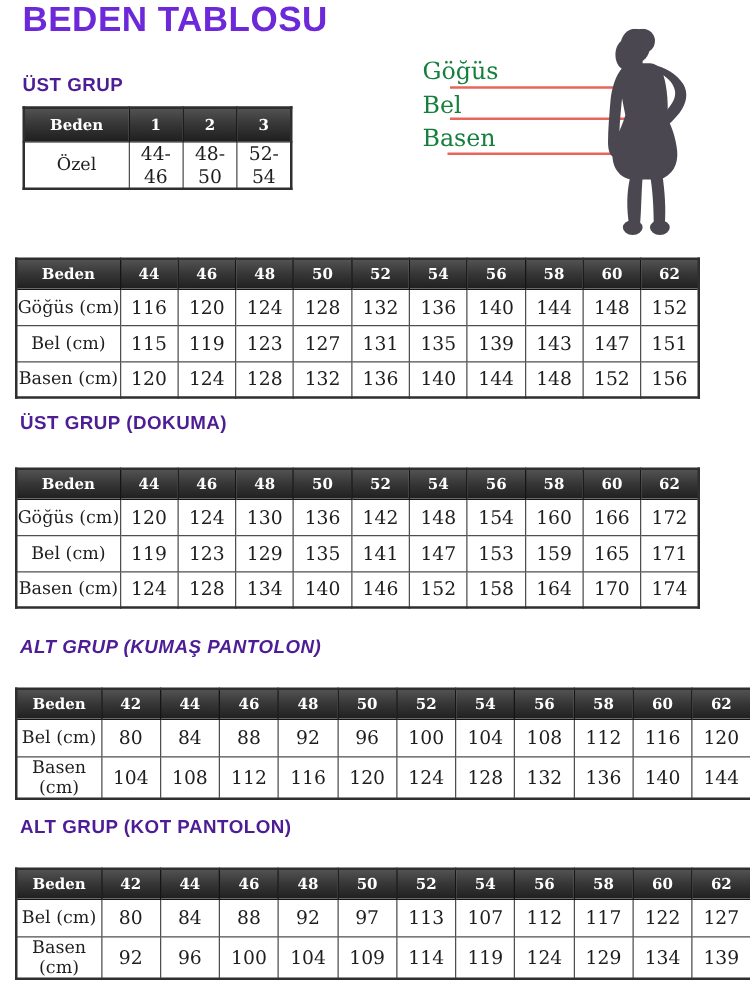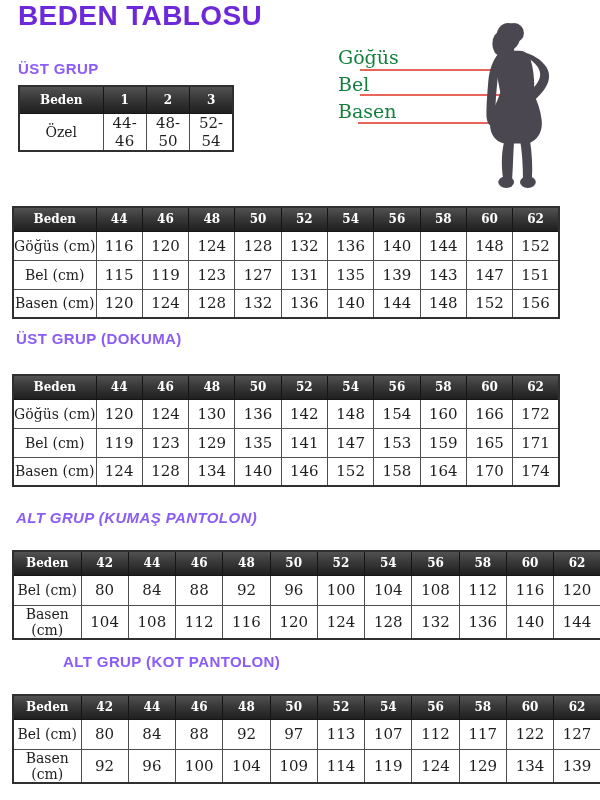--- a/index.html
+++ b/index.html
@@ -9,28 +9,28 @@
   .page { position: absolute; inset: 0; width: 600px; height: 800px; }
 
   .title {
     position: absolute; left: 18px; top: 0px;
     font-size: 28px; font-weight: bold; color: #6d28d9;
     letter-spacing: 0.4px;
   }
 
   .sec-h {
     position: absolute; left: 16px;
-    font-size: 15px; font-weight: bold; color: #8b5cf6;
+    font-size: 15px; font-weight: bold; color: #4c1d95;
     letter-spacing: 0.4px;
   }
   .h0 { top: 60px; left: 18px; }
   .h1 { top: 164px; }
   .h2 { top: 330px; }
   .h3 { top: 509px; font-style: italic; }
-  .h4 { top: 653px; margin-left: 47px; }
+  .h4 { top: 653px; }
 
   
   .measure-label {
     position: absolute; left: 338px;
     font-family: "DejaVu Serif", serif;
     font-size: 19px; color: #15803d;
   }
   .l1 { top: 46px; }
   .l2 { top: 73px; }
   .l3 { top: 100px; }

